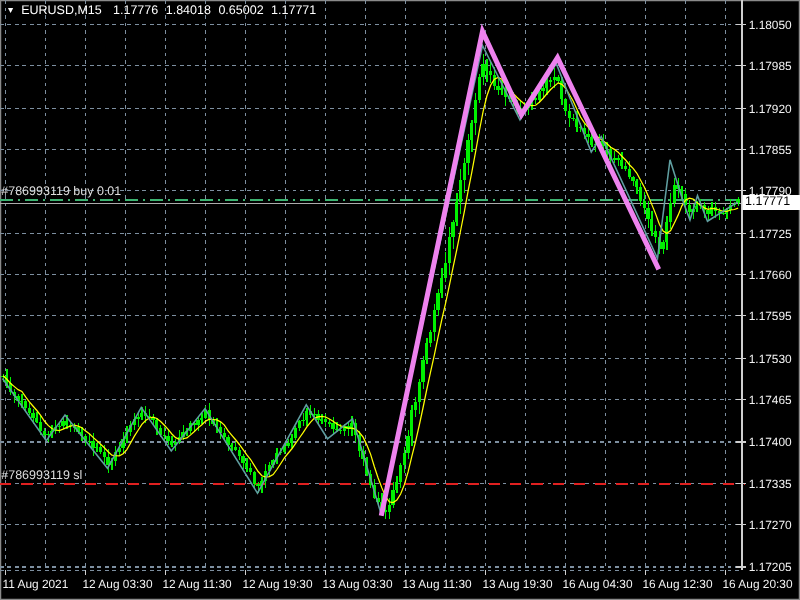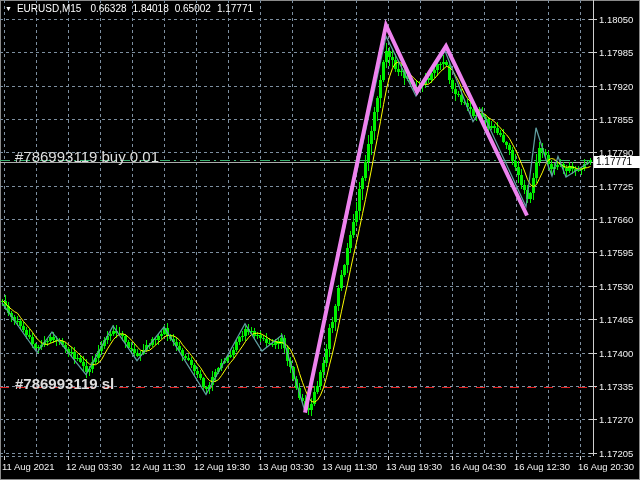--- a/index.html
+++ b/index.html
@@ -3,21 +3,21 @@
 <meta charset="utf-8">
 <style>
   html,body{margin:0;padding:0;background:#222;}
   #win{position:relative;width:640px;height:480px;background:#000;overflow:hidden;
        box-shadow:inset 0 0 0 1px #8a8a8a;font-family:"Liberation Sans",sans-serif;}
   #chart-svg{position:absolute;left:0;top:0;}
   #title{position:absolute;left:5px;top:3px;color:#fff;font-size:10px;white-space:nowrap;}
   #title .arrow{font-size:7px;margin-right:5px;vertical-align:1px;}
   #title .sym{margin-right:9px;}
   #title .v{margin-right:6px;}
-  .order-label{position:absolute;left:15px;color:#dedede;font-size:15px;white-space:nowrap;}
+  .order-label{position:absolute;left:1px;color:#dedede;font-size:10px;white-space:nowrap;}
   #buy-label{top:147px;}
   #sl-label{top:375px;}
   #price-box{position:absolute;left:594px;top:156px;width:45px;height:12px;background:#fff;
              color:#000;font-size:10px;line-height:12px;padding-left:2px;}
   svg text{font-family:"Liberation Sans",sans-serif;font-size:9.5px;fill:#f2f2f2;}
 </style>
 </head>
 <body>
 
 <div id="win">
@@ -509,19 +509,19 @@
         <line x1="452.5" y1="456" x2="452.5" y2="460" stroke="#cfcfcf" stroke-width="1"></line>
         <text x="450" y="470">16 Aug 04:30</text>
         <line x1="516.5" y1="456" x2="516.5" y2="460" stroke="#cfcfcf" stroke-width="1"></line>
         <text x="514" y="470">16 Aug 12:30</text>
         <line x1="580.5" y1="456" x2="580.5" y2="460" stroke="#cfcfcf" stroke-width="1"></line>
         <text x="578" y="470">16 Aug 20:30</text>
       </g>
     </svg>
 
   <div id="title">
-    <span class="arrow">▼</span><span class="sym">EURUSD,M15</span><span class="v">0.66328</span><span class="v">1.84018</span><span class="v">0.65002</span><span class="v">1.17771</span>
+    <span class="arrow">▼</span><span class="sym">EURUSD,M15</span><span class="v">1.17776</span><span class="v">1.84018</span><span class="v">0.65002</span><span class="v">1.17771</span>
   </div>
 
   <div id="buy-label" class="order-label" style="top: 147.599px;">#786993119 buy 0.01</div>
-  <div id="sl-label" class="order-label" style="top: 374.919px; font-weight: bold;">#786993119 sl</div>
+  <div id="sl-label" class="order-label" style="top: 374.919px;">#786993119 sl</div>
   <div id="price-box" style="top: 156.165px;">1.17771</div>
 </div>
 
 </body></html>

